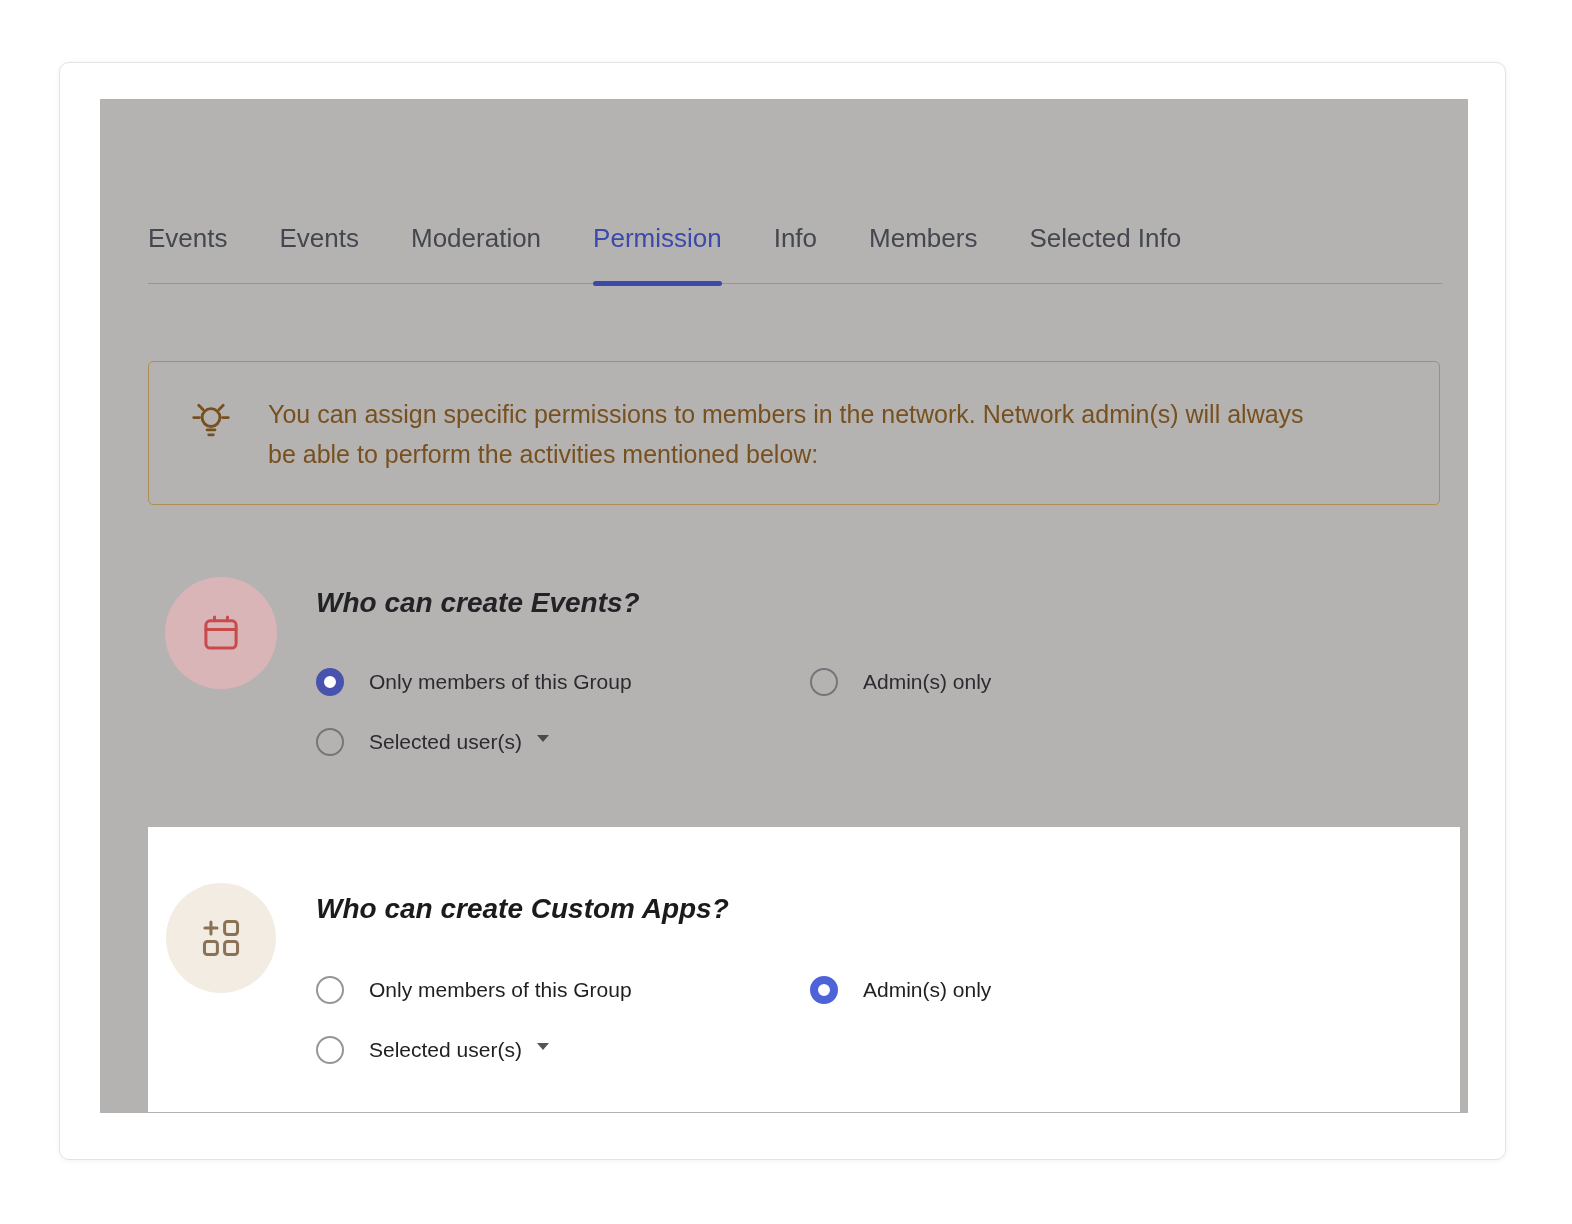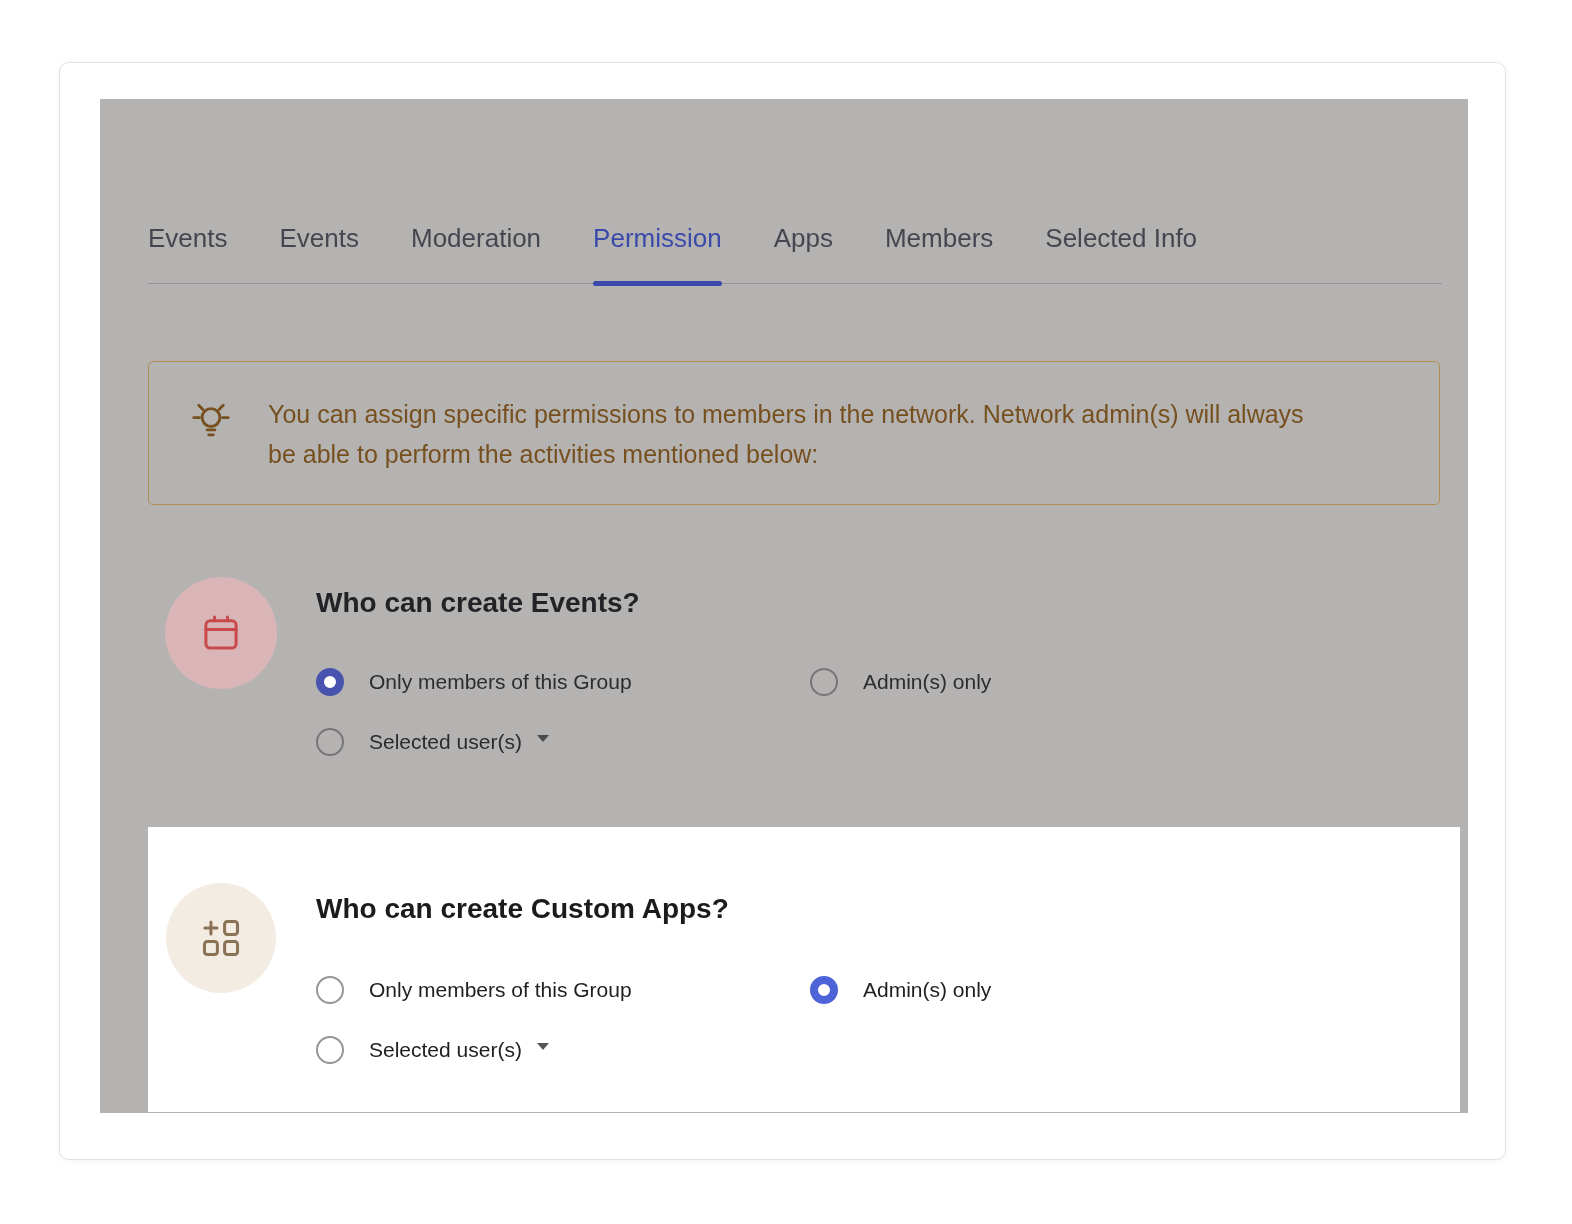--- a/index.html
+++ b/index.html
@@ -68,21 +68,21 @@
   .section-apps .icon-circle {
     flex:0 0 110px; width:110px; height:110px; border-radius:50%;
     background:#f3ece2; display:flex; align-items:center; justify-content:center;
     margin-right:40px;
   }
   .section-apps .question { color:#1b1b1b; }
   .section-apps .opt-label { color:#1f1f1f; }
   .section-apps .radio.unsel { border-color:#96969a; background:#ffffff; }
   .section-apps .caret { border-top-color:#555; }
 
-  .question { font-size:28px; font-weight:700; margin:10px 0 0; }
+  .question { font-size:28px; font-weight:700; margin:10px 0 0;font-style:italic; }
   .options {
     margin-top:48px; display:grid; grid-template-columns:494px auto;
     row-gap:30px;
   }
   .section-apps .options { margin-top:50px; }
   .option { display:flex; align-items:center; cursor:pointer; }
   .radio {
     width:28px; height:28px; border-radius:50%; flex:0 0 28px;
   }
   .radio.unsel { border:2px solid #8a888c; }
@@ -100,21 +100,21 @@
 
 <div class="card">
   <div class="content">
 
 
     <div class="tabs">
       <div class="tab">Events</div>
       <div class="tab">Events</div>
       <div class="tab">Moderation</div>
       <div class="tab active">Permission</div>
-      <div class="tab">Apps</div>
+      <div class="tab">Info</div>
       <div class="tab">Members</div>
       <div class="tab">Selected Info</div>
     </div>
 
     <div class="tip-box">
       <span class="tip-icon">
         <svg width="52" height="46" viewBox="0 0 36 32" fill="none" stroke="#77501f" stroke-width="2" stroke-linecap="round">
           <circle cx="18" cy="15" r="6.2"></circle>
           <path d="M15.3 23.6 h5.4"></path>
           <path d="M16.4 27 h3.2"></path>

